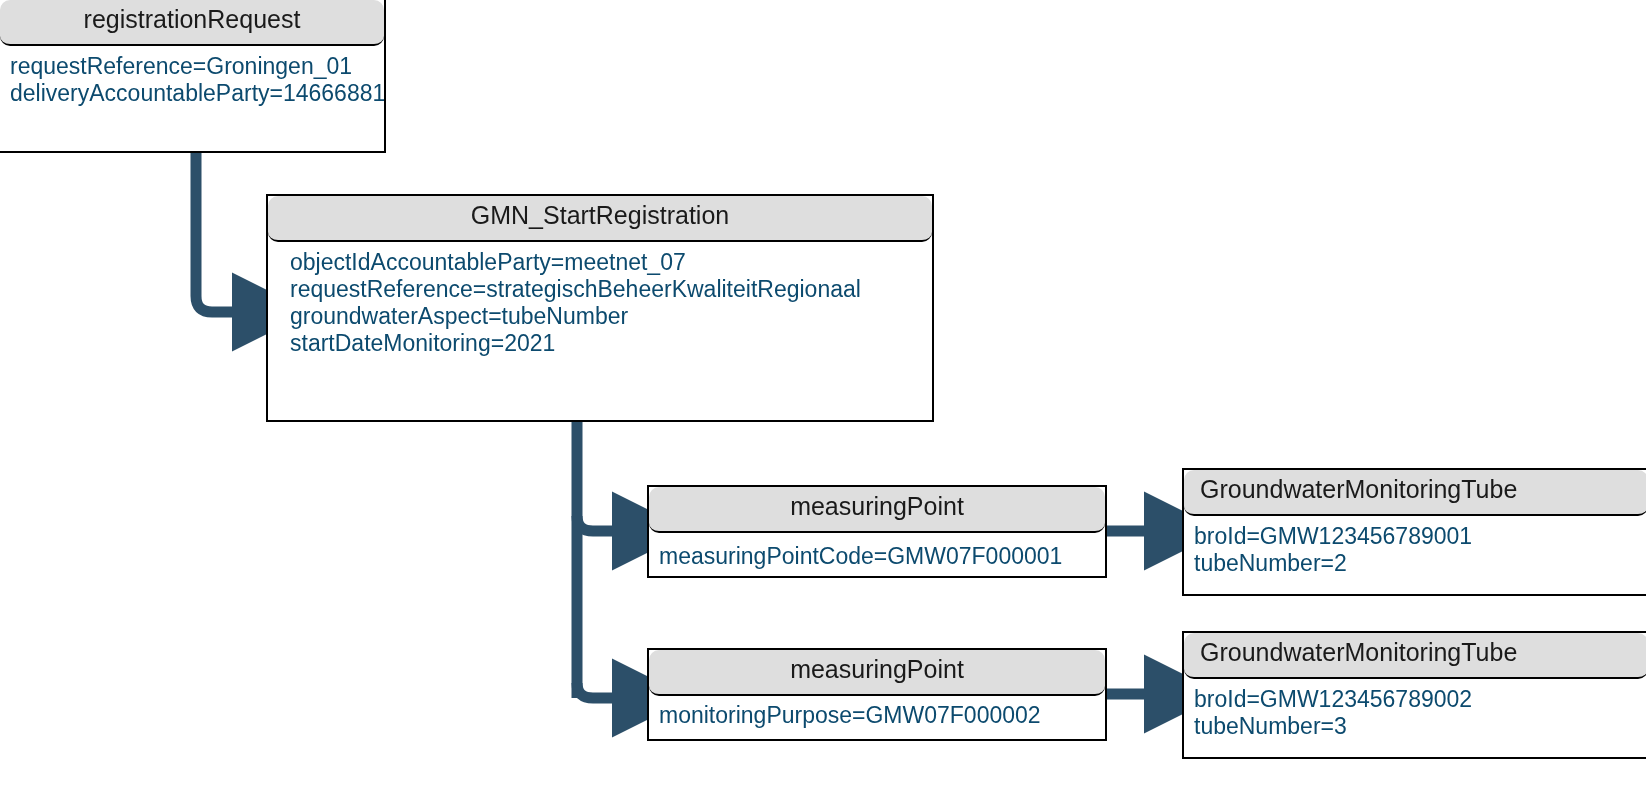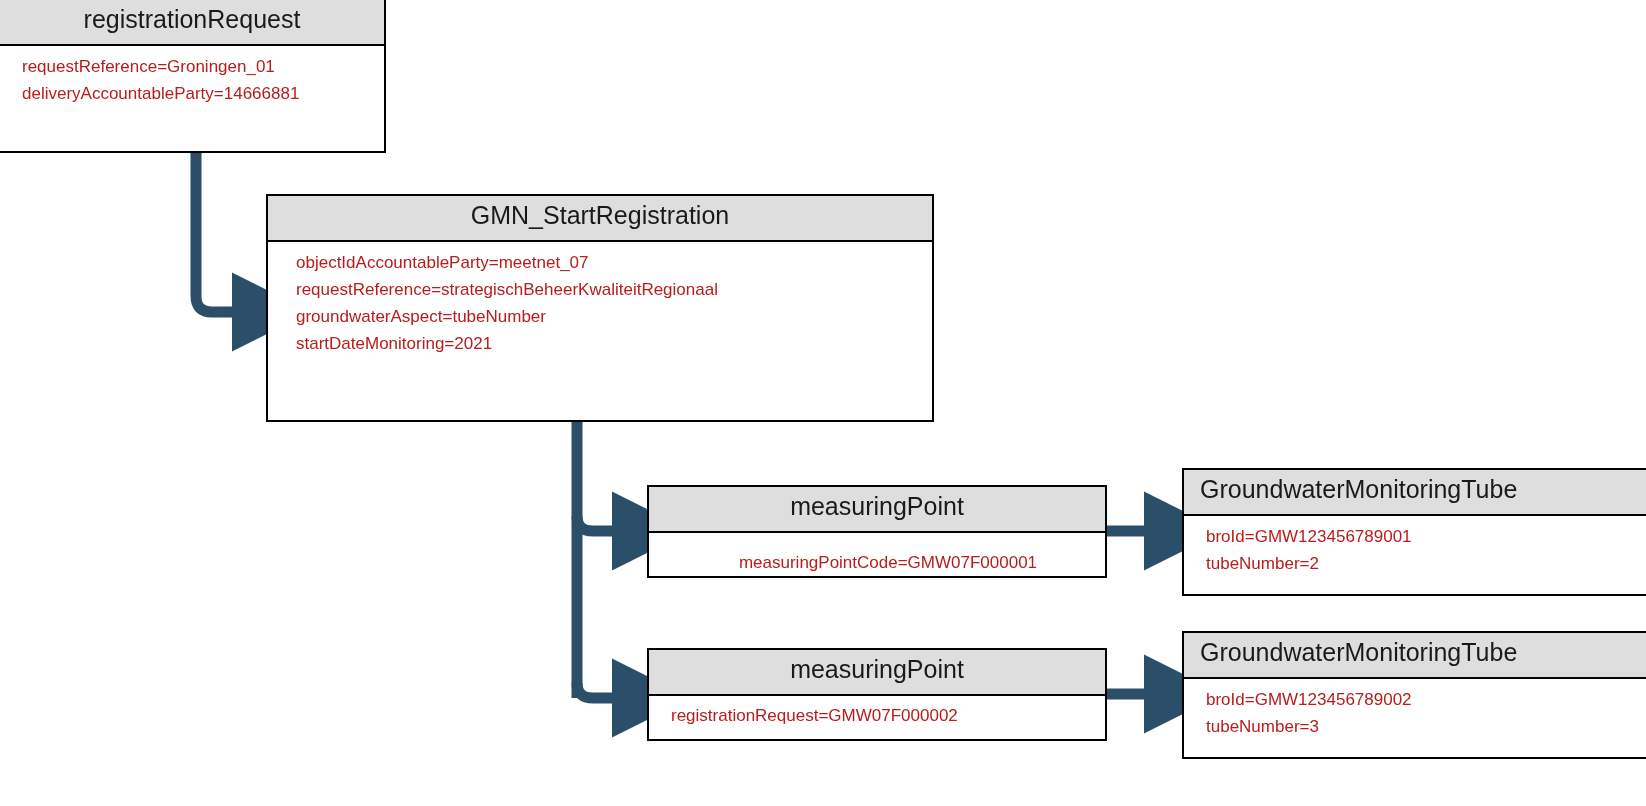--- a/index.html
+++ b/index.html
@@ -30,38 +30,38 @@
     box-sizing: border-box;
     background: #dedede;
     border-bottom: 2px solid #000000;
     text-align: center;
     font-size: 25px;
     line-height: 1.0;
     color: #1a1a1a;
     white-space: nowrap;
     overflow: hidden;
     padding: 7px 4px 9px 4px;
+    border-radius: 10px;
   }
   .uml-title.clip-left {
     text-align: left;
     padding-left: 16px;
   }
   .uml-attrs {
     box-sizing: border-box;
     padding: 7px 0 8px 10px;
     overflow: hidden;
     white-space: nowrap;
   }
   .uml-attr {
-    font-size: 17px;
+    font-size: 23px;
     line-height: 27px;
-    color: #b91c1c;
+    color: #0c4a6e;
     white-space: nowrap;
     overflow: visible;
-    margin-left: 12px;
   }
 
   
   .conn-svg {
     position: absolute;
     left: 0;
     top: 0;
     width: 1646px;
     height: 806px;
     z-index: 2;
@@ -108,47 +108,47 @@
   <div class="uml-box" style="left:-2px; top:-2px; width:388px; height:155px;">
     <div class="uml-title" style="height:46px;">registrationRequest</div>
     <div class="uml-attrs">
       <div class="uml-attr">requestReference=Groningen_01</div>
       <div class="uml-attr">deliveryAccountableParty=14666881</div>
     </div>
   </div>
 
   <div class="uml-box" style="left:266px; top:194px; width:668px; height:228px;">
     <div class="uml-title" style="height:46px;">GMN_StartRegistration</div>
-    <div class="uml-attrs" style="padding-left:16px;border-radius:14px;">
+    <div class="uml-attrs" style="padding-left:22px;border-radius:14px;">
       <div class="uml-attr">objectIdAccountableParty=meetnet_07</div>
       <div class="uml-attr">requestReference=strategischBeheerKwaliteitRegionaal</div>
       <div class="uml-attr">groundwaterAspect=tubeNumber</div>
       <div class="uml-attr">startDateMonitoring=2021</div>
     </div>
   </div>
 
   <div class="uml-box" style="left:647px; top:485px; width:460px; height:93px;">
     <div class="uml-title" style="height:46px;">measuringPoint</div>
-    <div class="uml-attrs" style="padding-top:16px;text-align:center;">
+    <div class="uml-attrs" style="padding-top:10px;">
       <div class="uml-attr">measuringPointCode=GMW07F000001</div>
     </div>
   </div>
 
   <div class="uml-box" style="left:1182px; top:468px; width:468px; height:128px;">
     <div class="uml-title clip-left" style="height:46px;">GroundwaterMonitoringTube</div>
     <div class="uml-attrs">
       <div class="uml-attr">broId=GMW123456789001</div>
       <div class="uml-attr">tubeNumber=2</div>
     </div>
   </div>
 
   <div class="uml-box" style="left:647px; top:648px; width:460px; height:93px;">
     <div class="uml-title" style="height:46px;">measuringPoint</div>
     <div class="uml-attrs" style="padding-top:6px;">
-      <div class="uml-attr">registrationRequest=GMW07F000002</div>
+      <div class="uml-attr">monitoringPurpose=GMW07F000002</div>
     </div>
   </div>
 
   <div class="uml-box" style="left:1182px; top:631px; width:468px; height:128px;">
     <div class="uml-title clip-left" style="height:46px;">GroundwaterMonitoringTube</div>
     <div class="uml-attrs">
       <div class="uml-attr">broId=GMW123456789002</div>
       <div class="uml-attr">tubeNumber=3</div>
     </div>
   </div>

